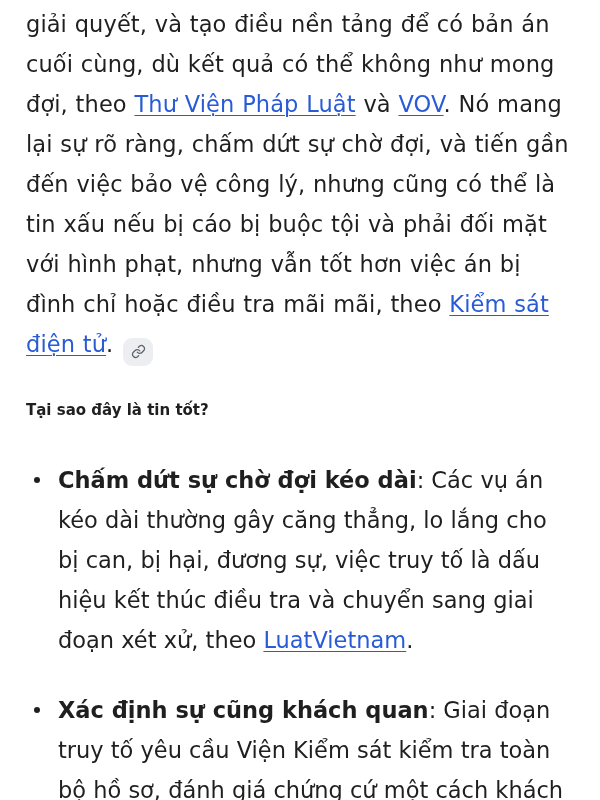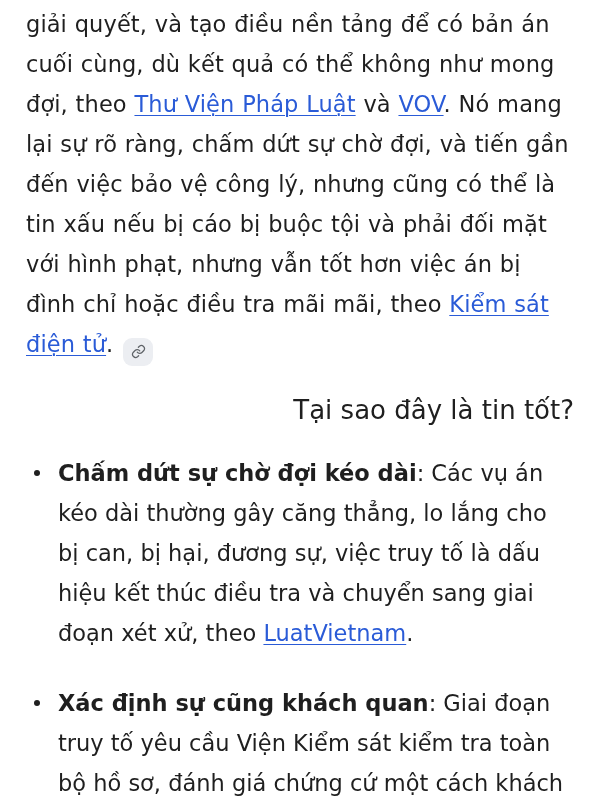--- a/index.html
+++ b/index.html
@@ -44,42 +44,41 @@
     height: 28px;
     border-radius: 9px;
     background: #eceef2;
     vertical-align: -7px;
     margin-left: 10px;
   }
   .cite-chip svg {
     display: block;
   }
   .heading {
-    font-size: 26px;
+    font-size: 15px;
     line-height: 32px;
-    font-weight: 400;
+    font-weight: 700;
     color: #1f1f1f;
     margin: 28px 0 0 0;
-    text-align: right;
   }
   ul.bullets {
     list-style: none;
     margin: 0;
     padding: 0;
   }
   ul.bullets li {
     position: relative;
     padding-left: 32px;
     margin-top: 30px;
     font-size: 22.5px;
     line-height: 40px;
     color: #1f1f1f;
   }
   ul.bullets li:first-child {
-    margin-top: 27px;
+    margin-top: 34px;
   }
   ul.bullets li::before {
     content: "";
     position: absolute;
     left: 8px;
     top: 17px;
     width: 6px;
     height: 6px;
     border-radius: 50%;
     background: #1f1f1f;

